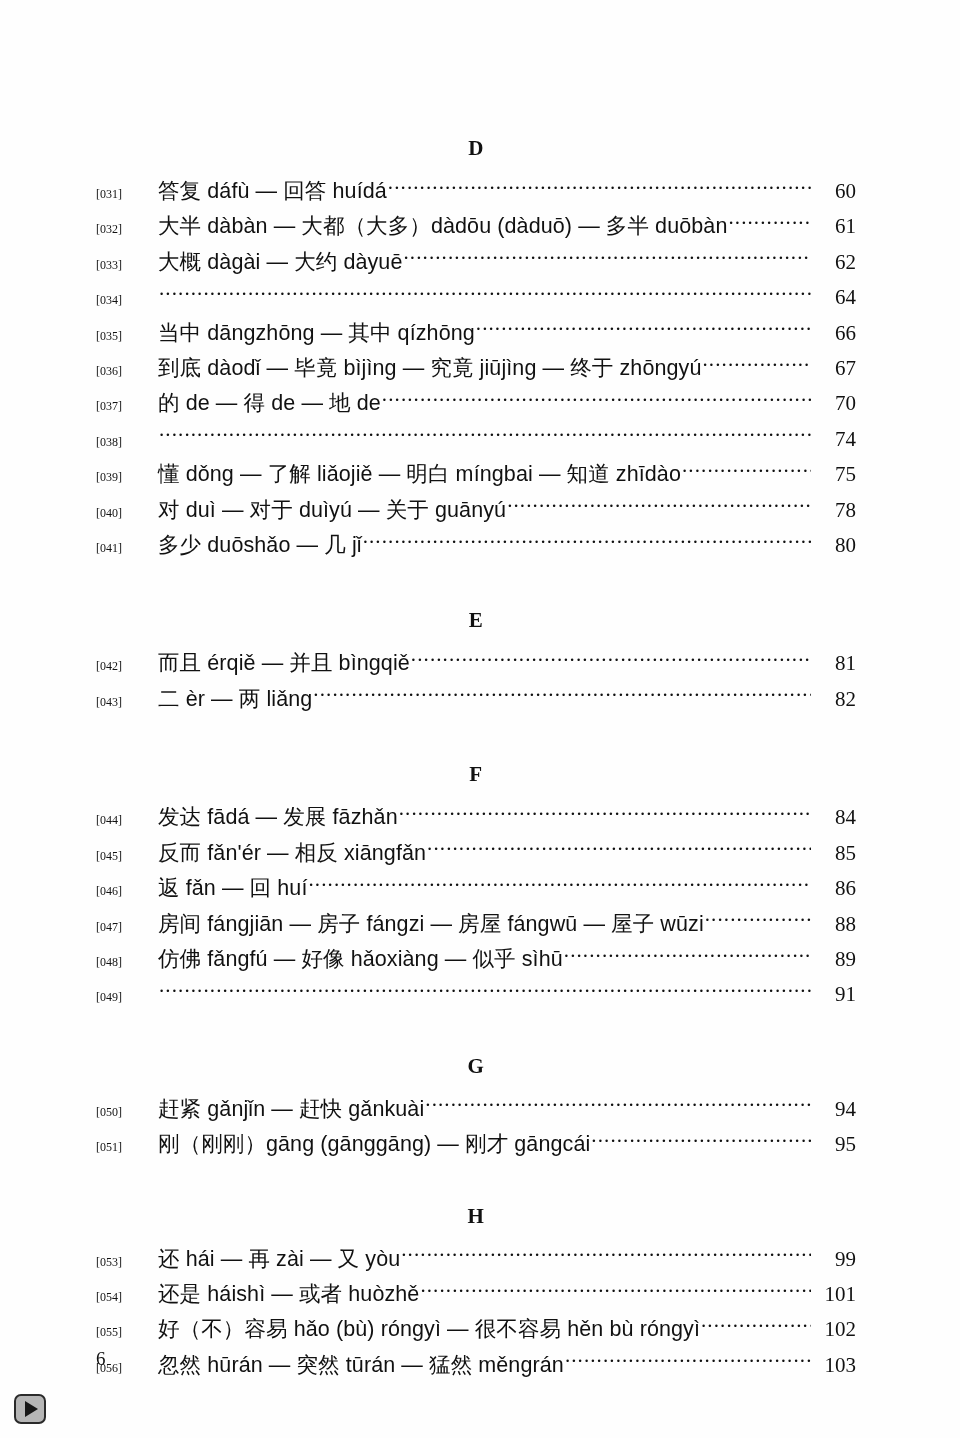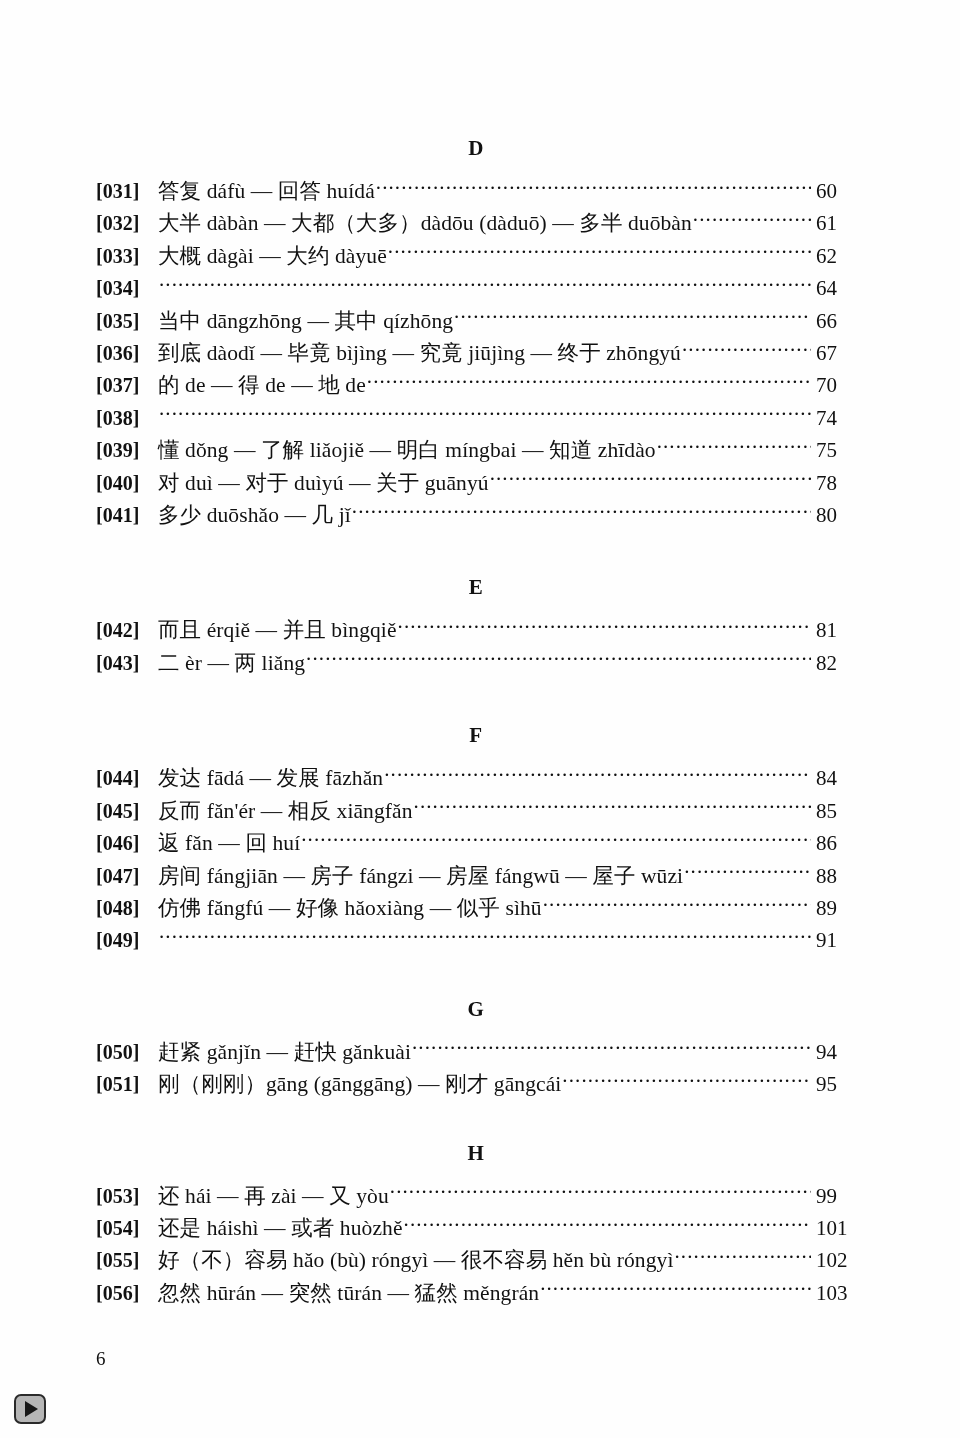--- a/index.html
+++ b/index.html
@@ -55,28 +55,27 @@
     display: flex;
     align-items: baseline;
     font-size: 21.5px;
     line-height: 32.4px;
     white-space: nowrap;
   }
 
   .entry-num {
     flex: 0 0 auto;
     width: 62px;
-    font-size: 20px;
-    font-family: "Liberation Serif", "DejaVu Serif", serif;
-    font-weight: bold;
+    font-size: 12px;
+    font-family: "Liberation Serif", "DejaVu Serif", serif;
   }
 
   .entry-text {
     flex: 0 0 auto;
-    font-family: Liberation Serif, serif;
+    font-family: Liberation Sans, sans-serif;
     letter-spacing: 0.1px;
   }
 
   .entry-leader {
     flex: 1 1 auto;
     overflow: hidden;
     position: relative;
     height: 1em;
     margin: 0 1px;
   }
@@ -87,21 +86,21 @@
     color: #111;
     position: absolute;
     left: 0;
     bottom: 0;
     white-space: nowrap;
   }
 
   .entry-page {
     flex: 0 0 auto;
     width: 40px;
-    text-align: left;
+    text-align: right;
     font-size: 21px;
     padding-left: 4px;
     font-family: "Liberation Serif", "DejaVu Serif", serif;
   }
 
   .folio {
     position: absolute;
     left: 96px;
     top: 1348px;
     font-size: 19px;

